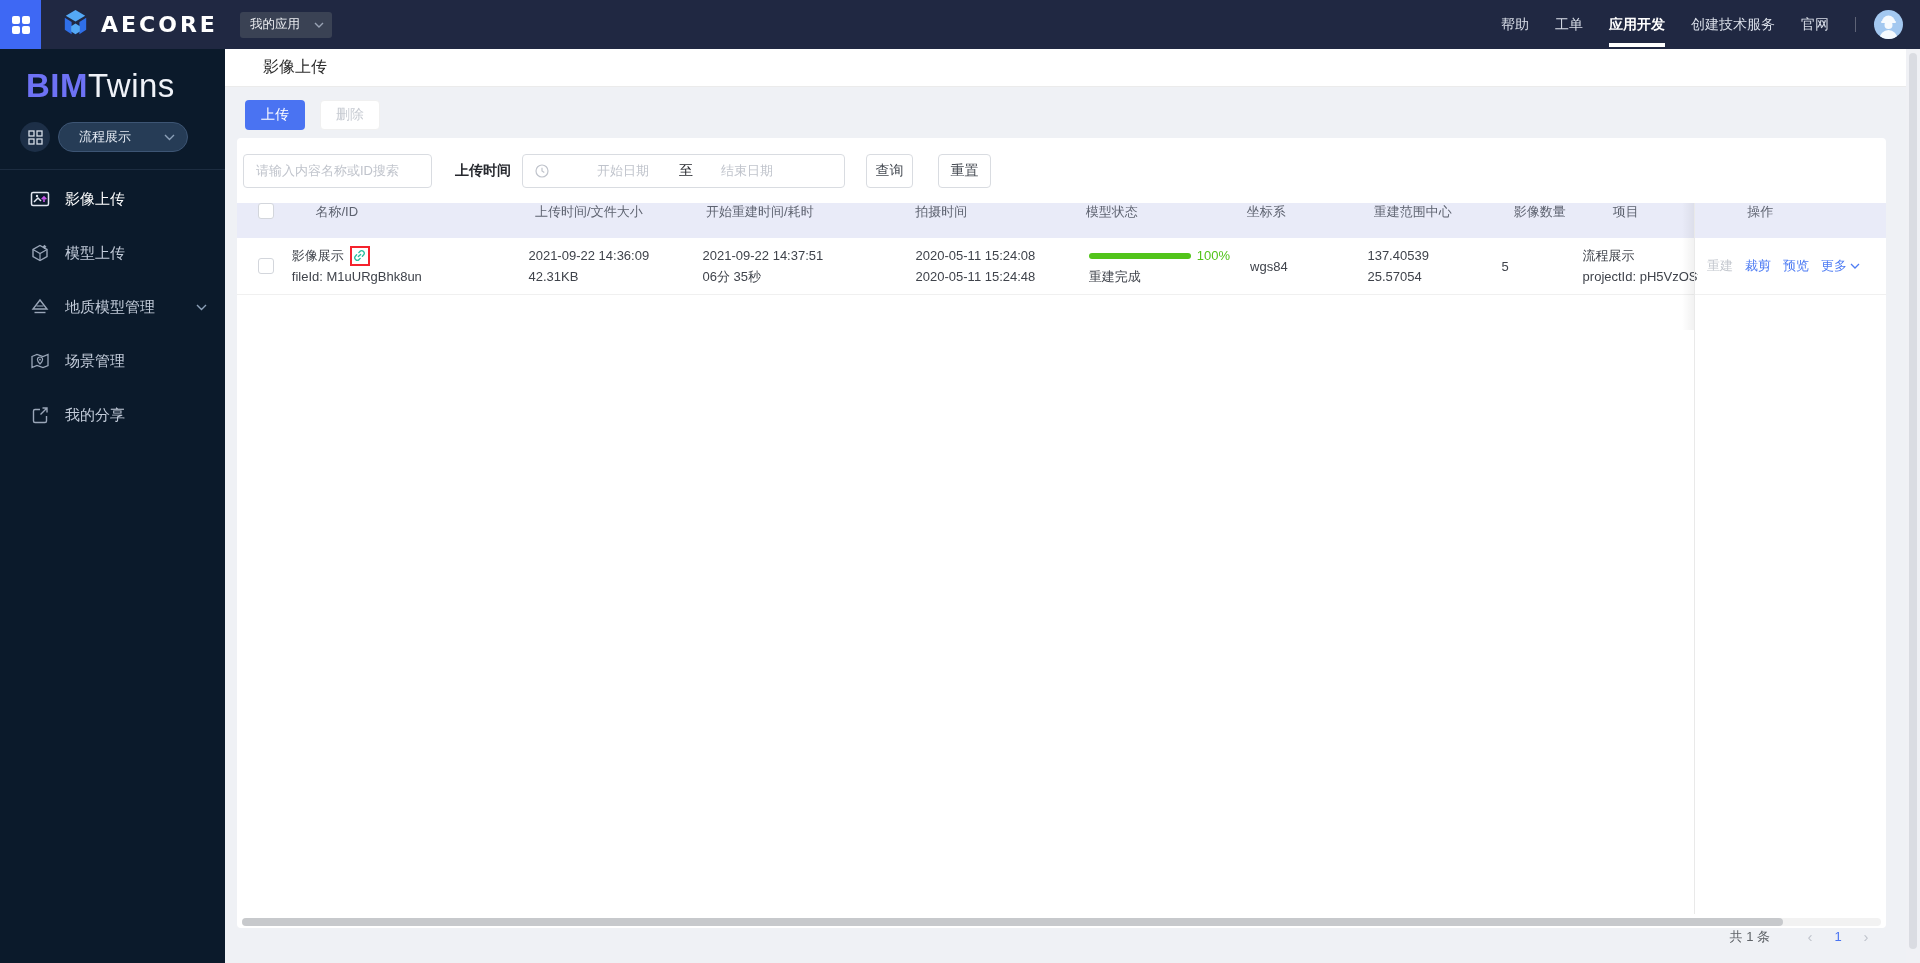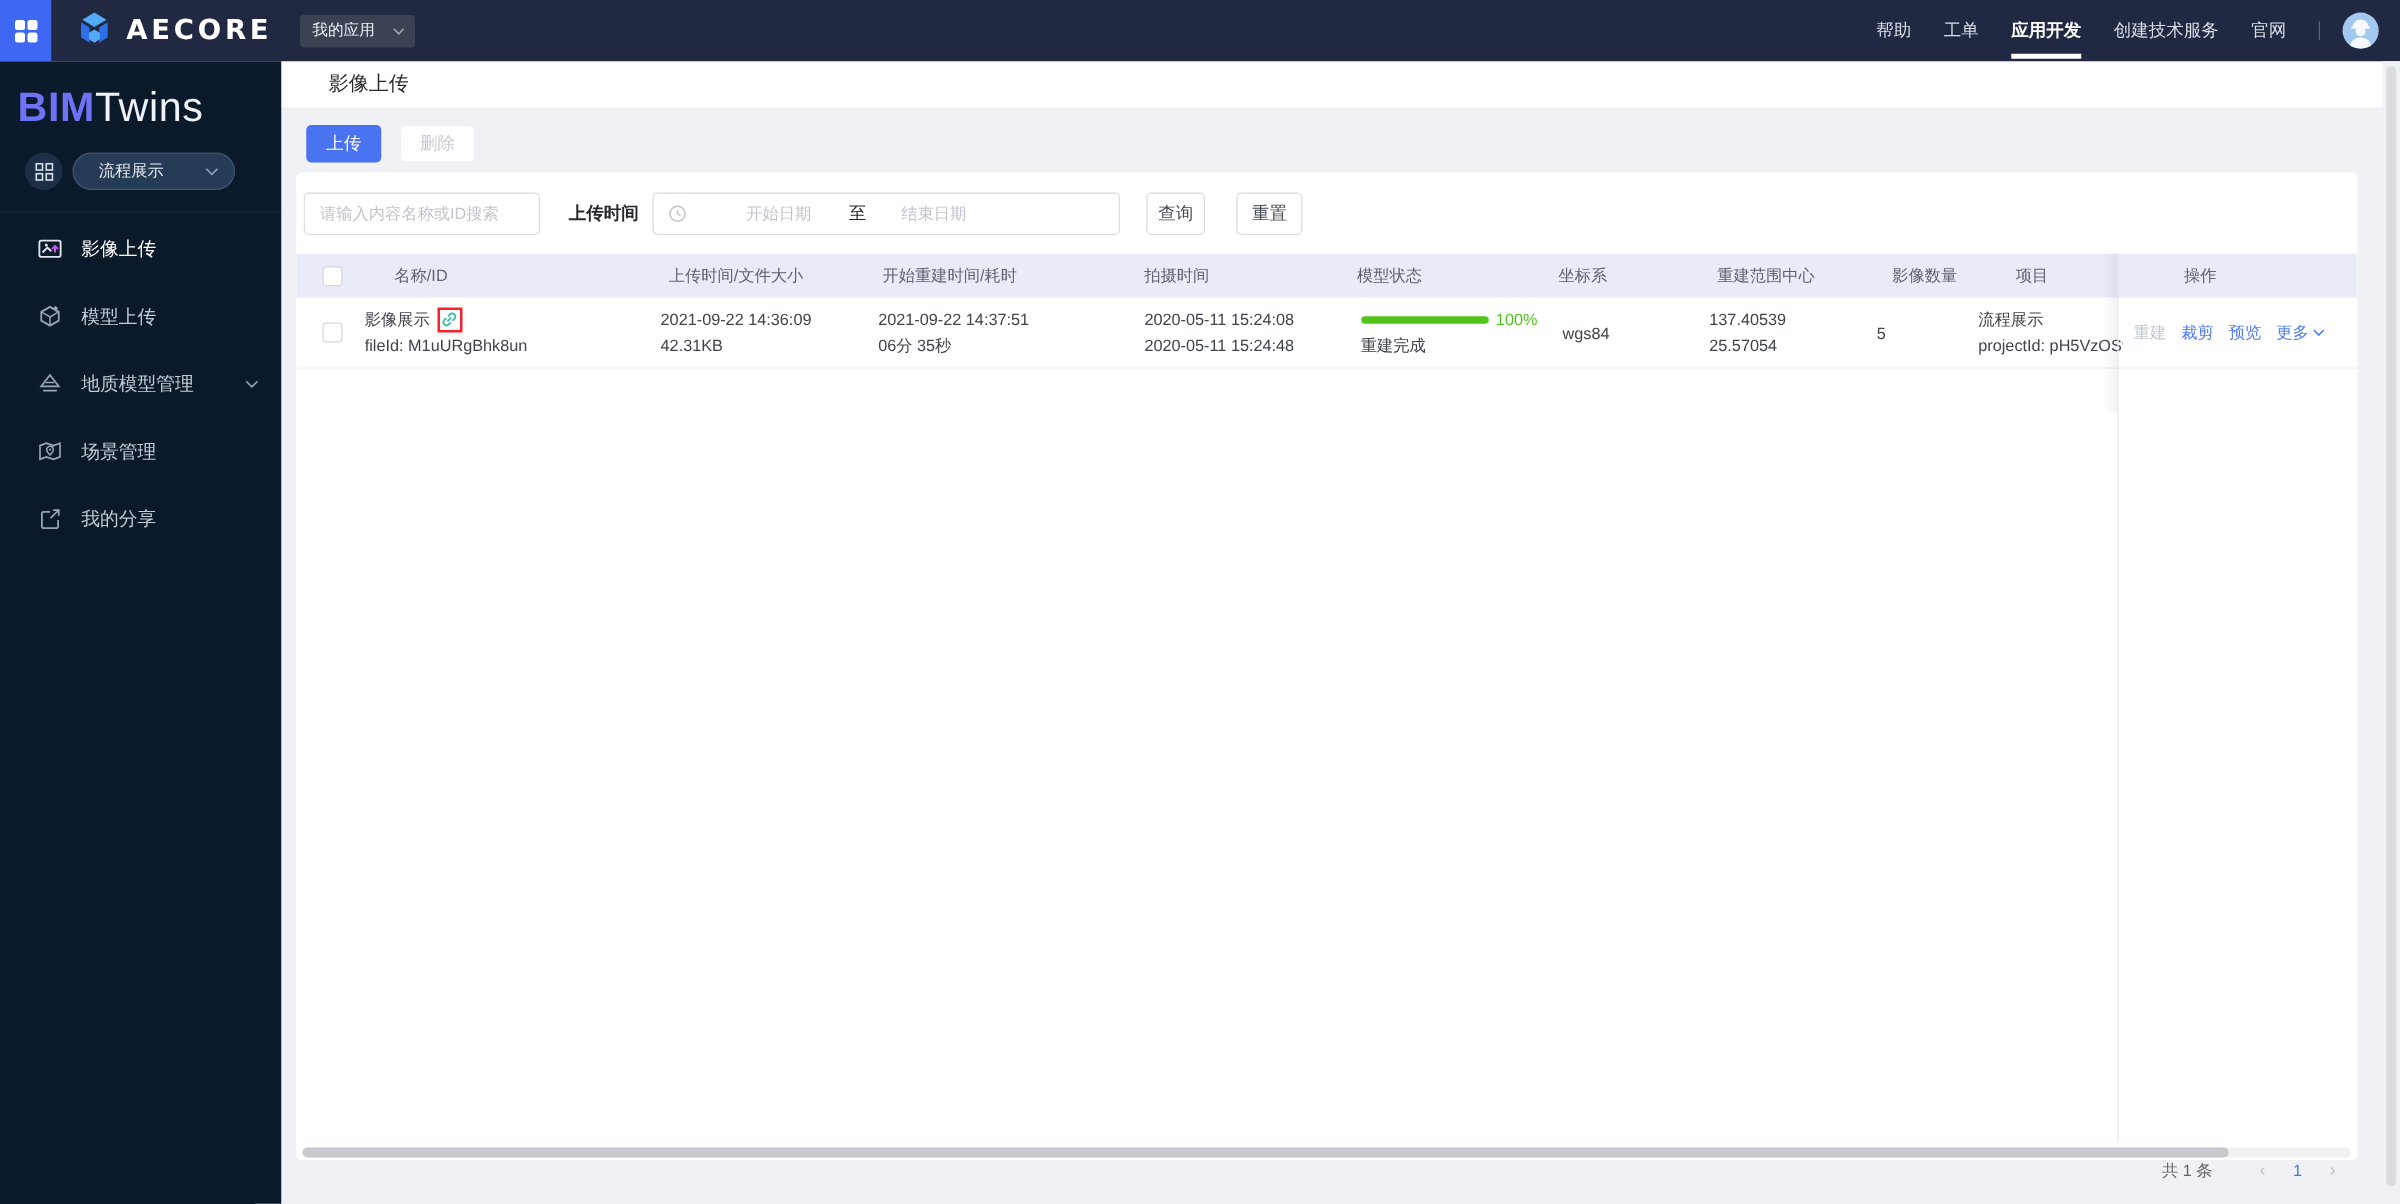--- a/index.html
+++ b/index.html
@@ -31,21 +31,21 @@
   .top-divider { width:1px; height:15px; background:rgba(255,255,255,.28);
     margin:0 18px 0 0; }
   .avatar { width:29px; height:29px; border-radius:50%; background:#A3C8F0;
     overflow:hidden; cursor:pointer; display:flex; align-items:flex-end;
     justify-content:center; }
 
   
   .sidebar { position:absolute; left:0; top:49px; width:225px; height:914px;
     background:#0B1A2B; z-index:20; }
   .side-logo { padding:18px 0 0 14px; font-size:33px; letter-spacing:.5px;
-    white-space:nowrap; cursor:default; }
+    white-space:nowrap; cursor:default;margin-left:12px; }
   .side-logo .bim { color:#6E72F5; font-weight:800; }
   .side-logo .twins { color:#EFF2F8; font-weight:500; }
   .workspace { display:flex; align-items:center; margin:17px 0 0 20px; }
   .ws-circle { width:30px; height:30px; border-radius:50%; background:#1D2F47;
     display:flex; align-items:center; justify-content:center; cursor:pointer; }
   .ws-pill { margin-left:8px; width:130px; height:30px; border-radius:15px;
     background:#263C56; border:1px solid #3D5574; display:flex; align-items:center;
     padding:0 12px 0 20px; cursor:pointer; }
   .ws-pill .txt { flex:1; color:#E3E9F2; font-size:13px; }
   .side-divider { height:1px; background:#1C2C40; margin-top:17px; }
@@ -71,33 +71,33 @@
   .card { position:relative; margin:8px 34px 0 12px; width:1649px; height:790px;
     background:#fff; border-radius:4px; overflow:hidden; }
 
   
   .filters { height:65px; display:flex; align-items:center; padding-left:6px; }
   .search-input { width:189px; height:34px; border:1px solid #D9DCE1;
     border-radius:4px; padding:0 12px; font-size:13px; color:#3F434B;
     outline:none; font-family:inherit; }
   .search-input::placeholder { color:#C0C4CC; }
   .flt-label { font-size:14px; font-weight:bold; color:#26282E; margin-left:23px; }
-  .daterange { width:374px; height:34px; border:1px solid #D9DCE1; border-radius:4px;
+  .daterange { width:323px; height:34px; border:1px solid #D9DCE1; border-radius:4px;
     margin-left:11px; display:flex; align-items:center; padding:0 12px;
     cursor:pointer; }
   .dr-ph { color:#C0C4CC; font-size:13px; }
   .dr-start { margin-left:48px; }
   .dr-to { color:#26282E; font-size:14px; margin:0 28px 0 30px; }
   .btn-plain { background:#fff; border:1px solid #D9DCE1; border-radius:4px;
     height:34px; color:#454A52; font-size:14px; }
   .btn-query { width:47px; margin-left:21px; }
   .btn-reset { width:53px; margin-left:25px; }
 
   
-  .thead { height:35px; background:#E9EBF8; display:flex; align-items:center;
+  .thead { height:35px; background:#E9EBF8; display:flex; align-items:flex-start;
     font-size:13px; color:#5E6370;gap:36px; }
   .trow { height:57px; border-bottom:1px solid #F0F0F0; display:flex;
     font-size:13px; color:#3F434B; }
   .c0 { width:56px; display:flex; align-items:center; }
   .c0 .cb { width:16px; height:16px; border:1px solid #D3D6DC; border-radius:3px;
     background:#fff; margin-left:21px; cursor:pointer; }
   .c1 { width:242px; } .c2 { width:178px; } .c3 { width:181px; }
   .c4 { width:177px;margin-left:36px; } .c5 { width:165px; } .c6 { width:120px; }
   .c7 { width:137px; } .c8 { width:83px; }  .c9 { width:118px; }
   .c10 { width:192px; padding-left:9px; }

